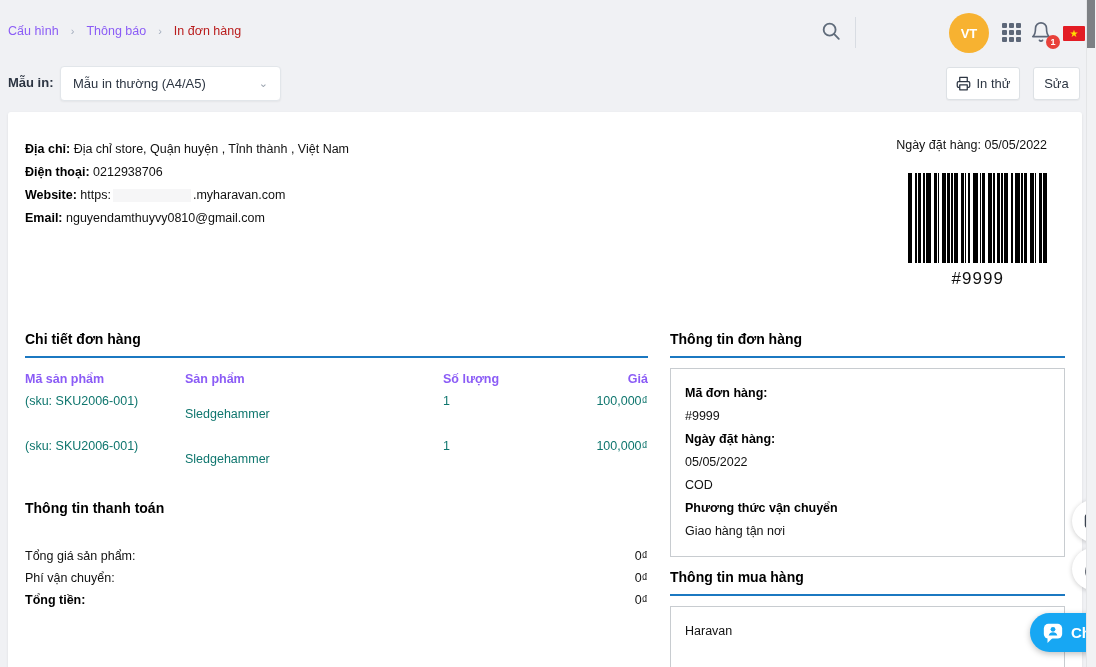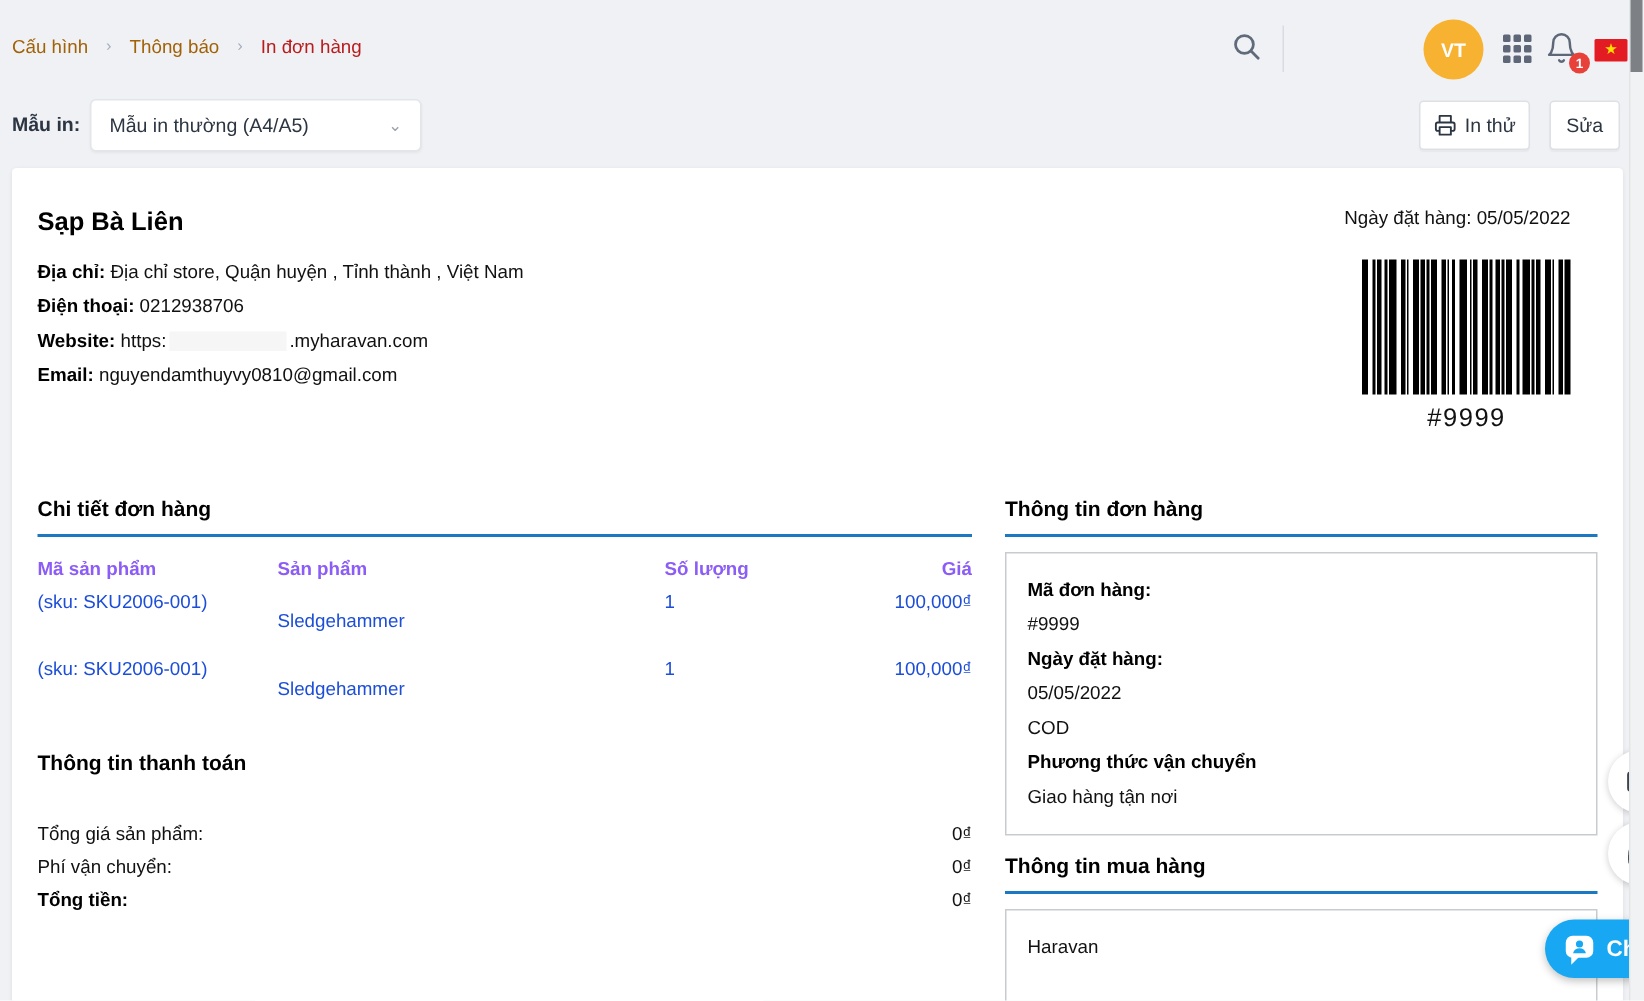--- a/index.html
+++ b/index.html
@@ -3,21 +3,21 @@
 <meta charset="utf-8">
 <style>
   * { margin:0; padding:0; box-sizing:border-box; }
   html,body { width:1096px; height:667px; overflow:hidden; }
   body { font-family:"Liberation Sans", sans-serif; background:#f0f1f4; color:#212b35; position:relative; }
   .stage { position:absolute; inset:0; overflow:hidden; }
 
   
   .topbar { position:absolute; left:0; top:0; width:1096px; height:56px; }
   .breadcrumb { position:absolute; left:8px; top:24px; display:flex; align-items:center; gap:12px; font-size:12.5px; }
-  .crumb { color:#a16207; cursor:pointer; }
+  .crumb { color:#8b5cf6; cursor:pointer; }
   .crumb.active { color:#b91c1c; }
   .crumb-sep { color:#a3adbd; font-size:11px; }
   .search-wrap { position:absolute; left:820px; top:20px; display:flex; align-items:center; }
   .v-divider { position:absolute; left:855px; top:17px; width:1px; height:31px; background:#d8dce2; }
   .avatar { position:absolute; left:949px; top:13px; width:40px; height:40px; border-radius:50%; background:#f7b231; color:#fff; font-weight:bold; font-size:13px; display:flex; align-items:center; justify-content:center; cursor:pointer; }
   .grid-icon { position:absolute; left:1002px; top:23px; width:20px; height:20px; display:grid; grid-template-columns:repeat(3,5px); grid-template-rows:repeat(3,5px); gap:2px; cursor:pointer; }
   .grid-icon span { background:#5d6778; border-radius:1px; }
   .bell-wrap { position:absolute; left:1030px; top:20px; width:26px; height:28px; cursor:pointer; }
   .badge { position:absolute; right:-4px; bottom:-1px; min-width:14px; height:14px; border-radius:50%; background:#e8413a; color:#fff; font-size:9px; font-weight:bold; display:flex; align-items:center; justify-content:center; }
   .flag { position:absolute; left:1063px; top:26px; width:22px; height:15px; background:#e31c24; display:flex; align-items:center; justify-content:center; cursor:pointer; border-radius:1px; }
@@ -49,21 +49,21 @@
   .columns { display:flex; gap:22px; margin-top:42px; }
   .left-col { width:623px; }
   .right-col { width:395px; }
 
   .sec-heading { font-size:14px; font-weight:bold; color:#000; padding-bottom:9px; }
   .underlined { border-bottom:2px solid #1b78c1; }
 
   .tbl-head, .tbl-row { display:grid; grid-template-columns:160px 258px 85px 1fr; font-size:12.5px; }
   .tbl-head { margin-top:14px; font-weight:bold; color:#8b5cf6; }
   .tbl-head .col-price, .tbl-row .cell-price { text-align:right; }
-  .tbl-row { margin-top:8px; min-height:37px; color:#1d4ed8; }
+  .tbl-row { margin-top:8px; min-height:37px; color:#0f766e; }
   .cell-product { padding-top:13px; }
 
   .pay-section { margin-top:24px; }
   .pay-rows { margin-top:20px; }
   .pay-row { display:flex; justify-content:space-between; font-size:12.5px; line-height:22px; color:#111; }
   .pay-row.total .pay-label { font-weight:bold; color:#000; }
 
   .info-box { border:1px solid #c8ccd0; margin-top:10px; padding:13px 14px; }
   .field-label { font-size:12.5px; font-weight:bold; color:#000; line-height:23px; }
   .field-value { font-size:12.5px; color:#111; line-height:23px; }
@@ -142,21 +142,20 @@
         <path d="M6 18H4a2 2 0 0 1-2-2v-5a2 2 0 0 1 2-2h16a2 2 0 0 1 2 2v5a2 2 0 0 1-2 2h-2"></path>
         <rect x="6" y="14" width="12" height="8"></rect>
       </svg>
     <span>In thử</span>
   </button>
   <button class="btn btn-edit">Sửa</button>
 
   <main class="card">
     <div class="card-header">
       <div class="store-info">
-        <div class="store-name">Sạp Bà Liên</div>
         <div class="info-line">
           <b>Địa chỉ:</b>
           <span>Địa chỉ store, Quận huyện , Tỉnh thành , Việt Nam</span>
         </div>
         <div class="info-line">
           <b>Điện thoại:</b>
           <span>0212938706</span>
         </div>
         <div class="info-line">
           <b>Website:</b>

